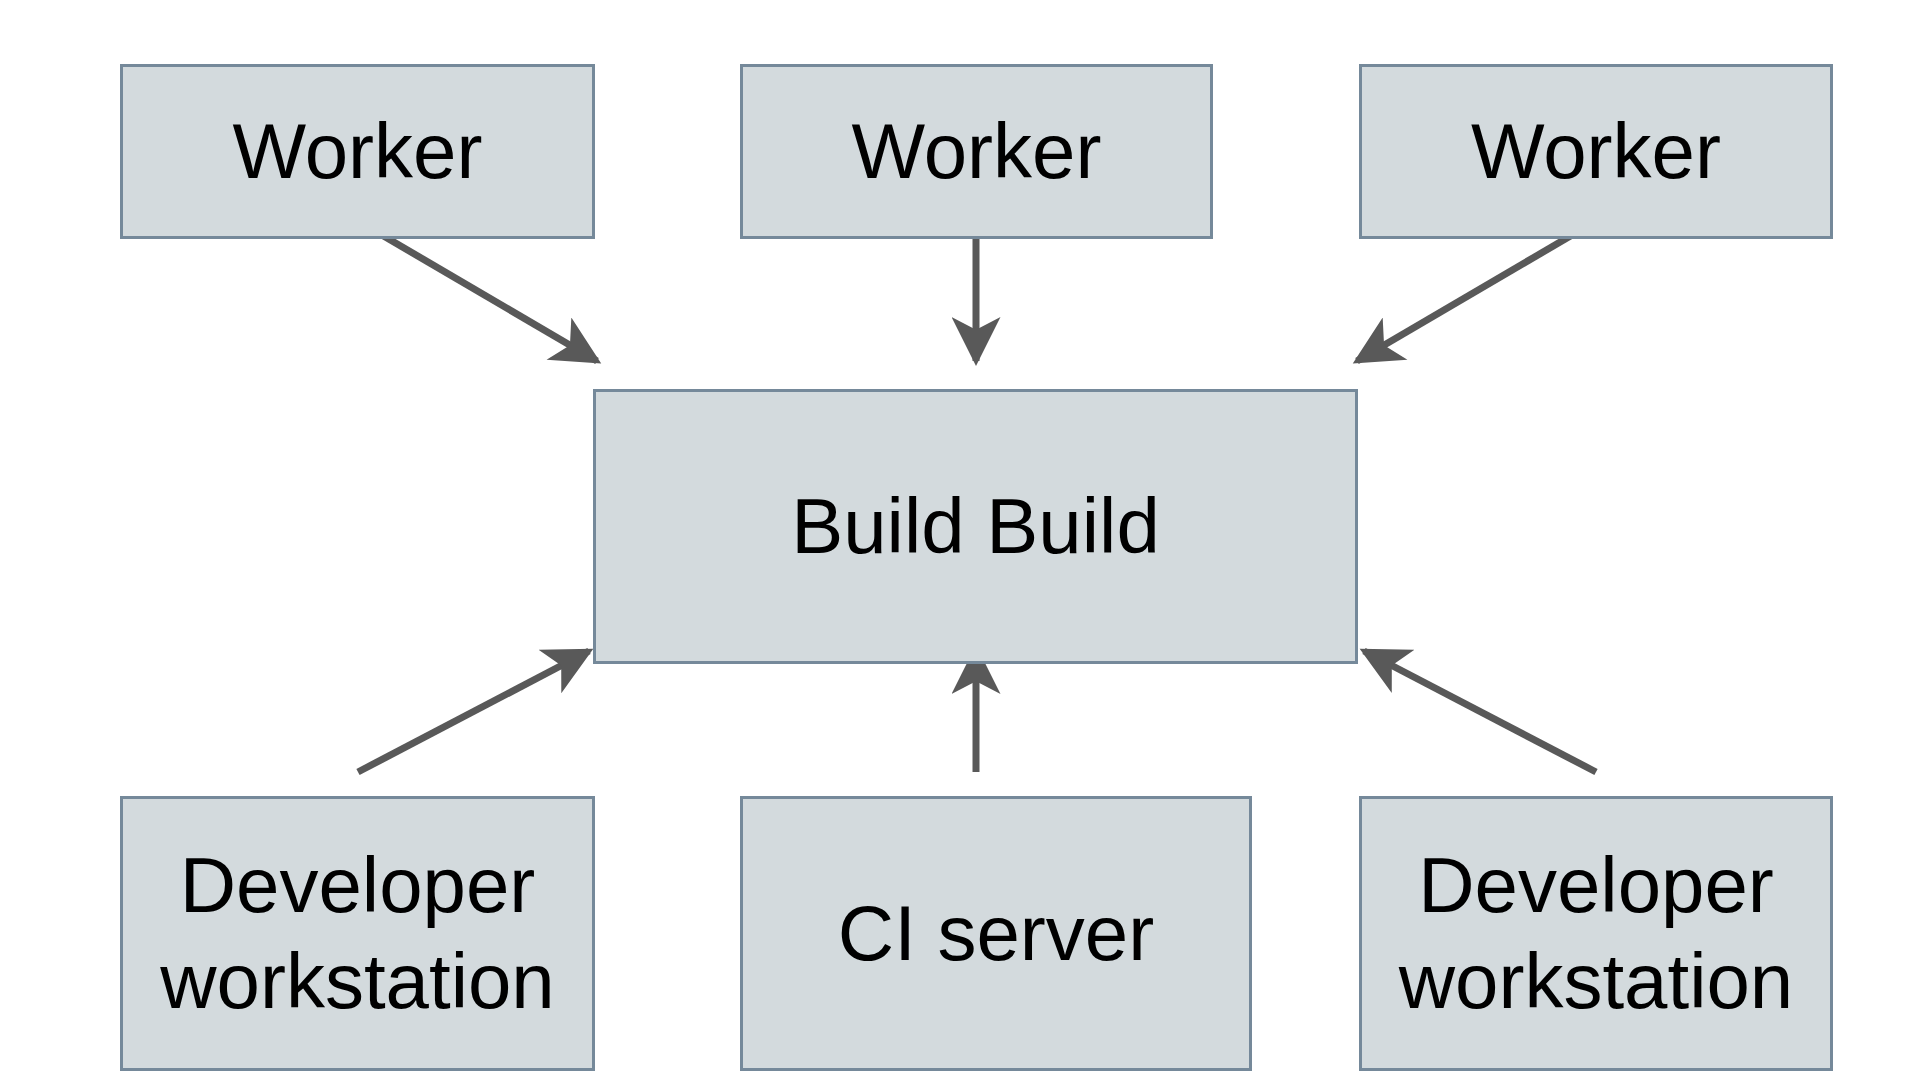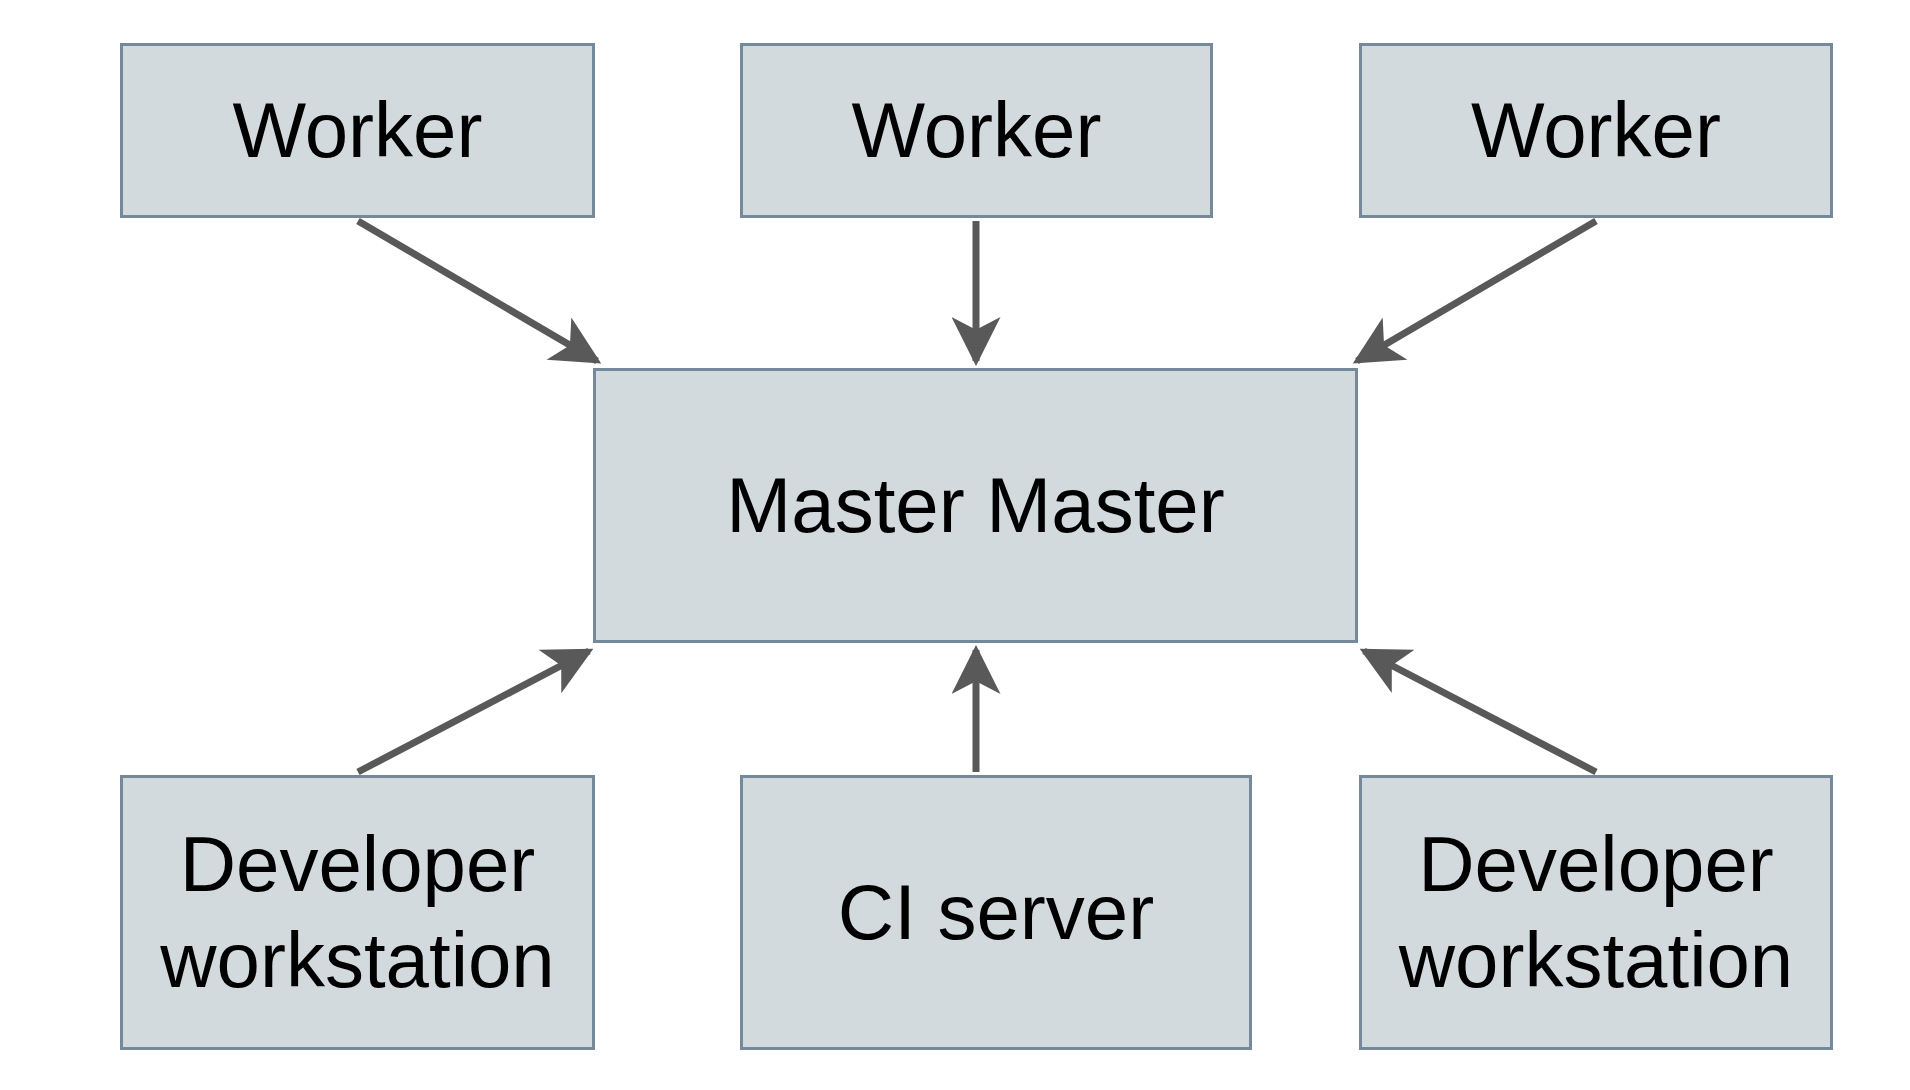--- a/index.html
+++ b/index.html
@@ -18,20 +18,21 @@
   .node {
     position: absolute;
     box-sizing: border-box;
     background: var(--node-fill, #d3dadd);
     border: 3px solid var(--node-border, #75899a);
     display: flex;
     align-items: center;
     justify-content: center;
     text-align: center;
     padding: 0 12px;
+    margin-top: 21px;
   }
   .node .label {
     font-size: 78px;
     line-height: 1.22;
     color: var(--text-color, #000000);
     letter-spacing: 0px;
   }
   
   #node-worker-1 { left: 120px;  top: 43px;  width: 475px; height: 175px; }
   #node-worker-2 { left: 740px;  top: 43px;  width: 473px; height: 175px; }
@@ -85,21 +86,21 @@
 
   <div class="node" id="node-worker-2">
     <span class="label">Worker</span>
   </div>
 
   <div class="node" id="node-worker-3">
     <span class="label">Worker</span>
   </div>
 
   <div class="node" id="node-build-master">
-    <span class="label">Master Master</span>
+    <span class="label">Build Build</span>
   </div>
 
   <div class="node" id="node-dev-ws-1">
     <span class="label">Developer workstation</span>
   </div>
 
   <div class="node" id="node-ci-server">
     <span class="label">CI server</span>
   </div>
 

